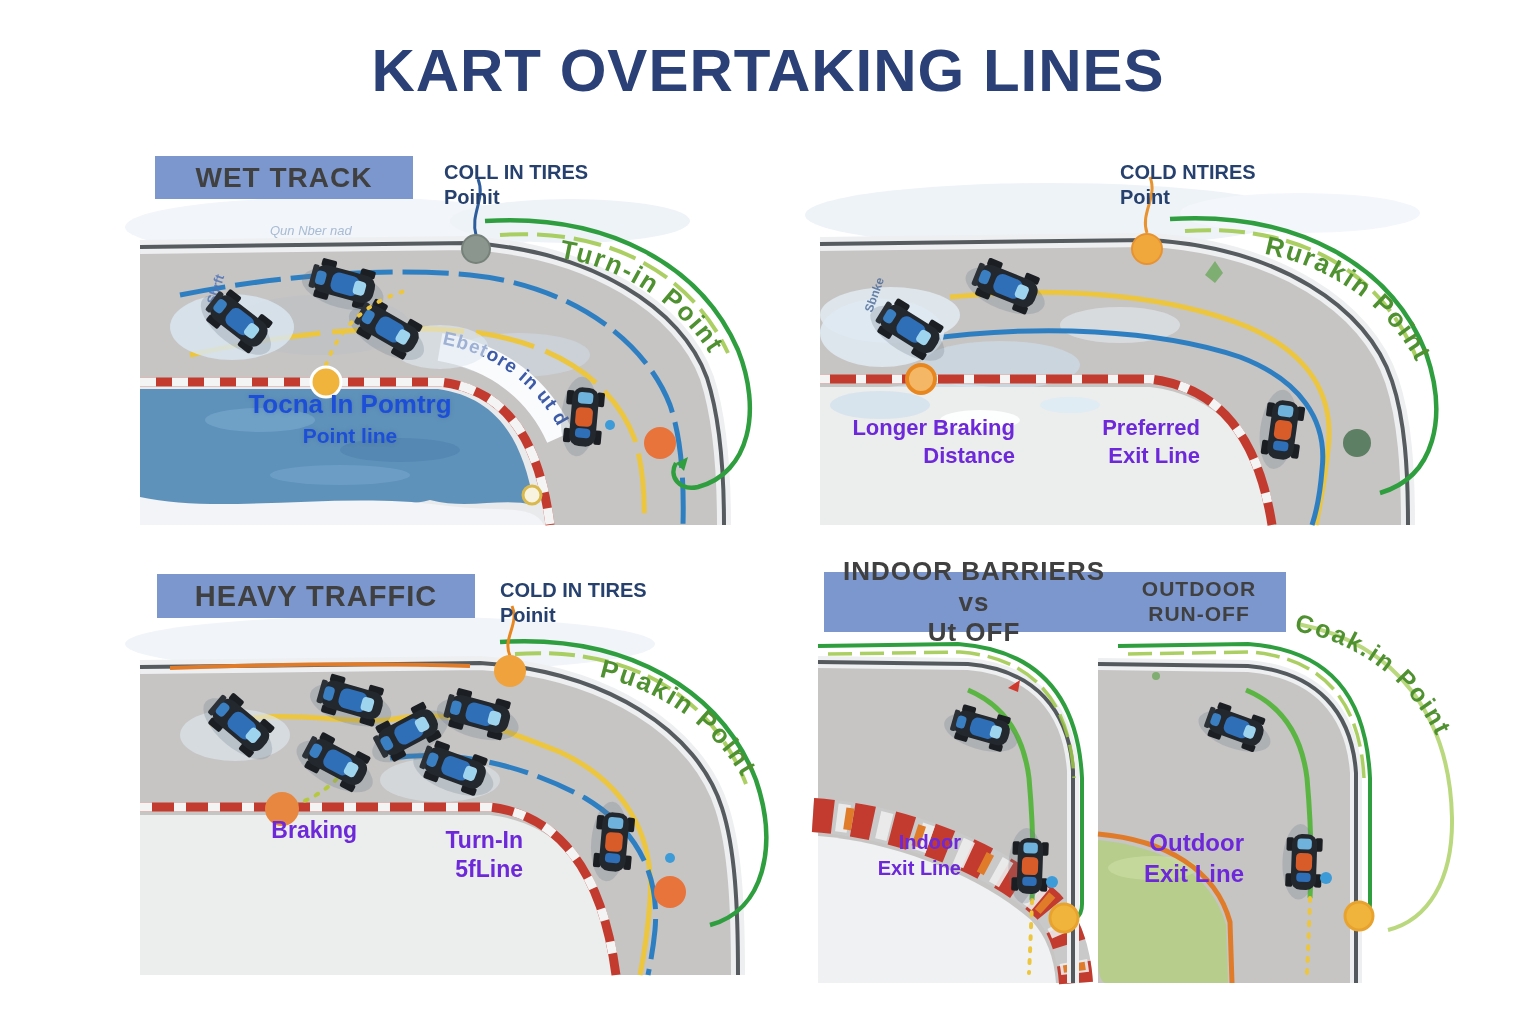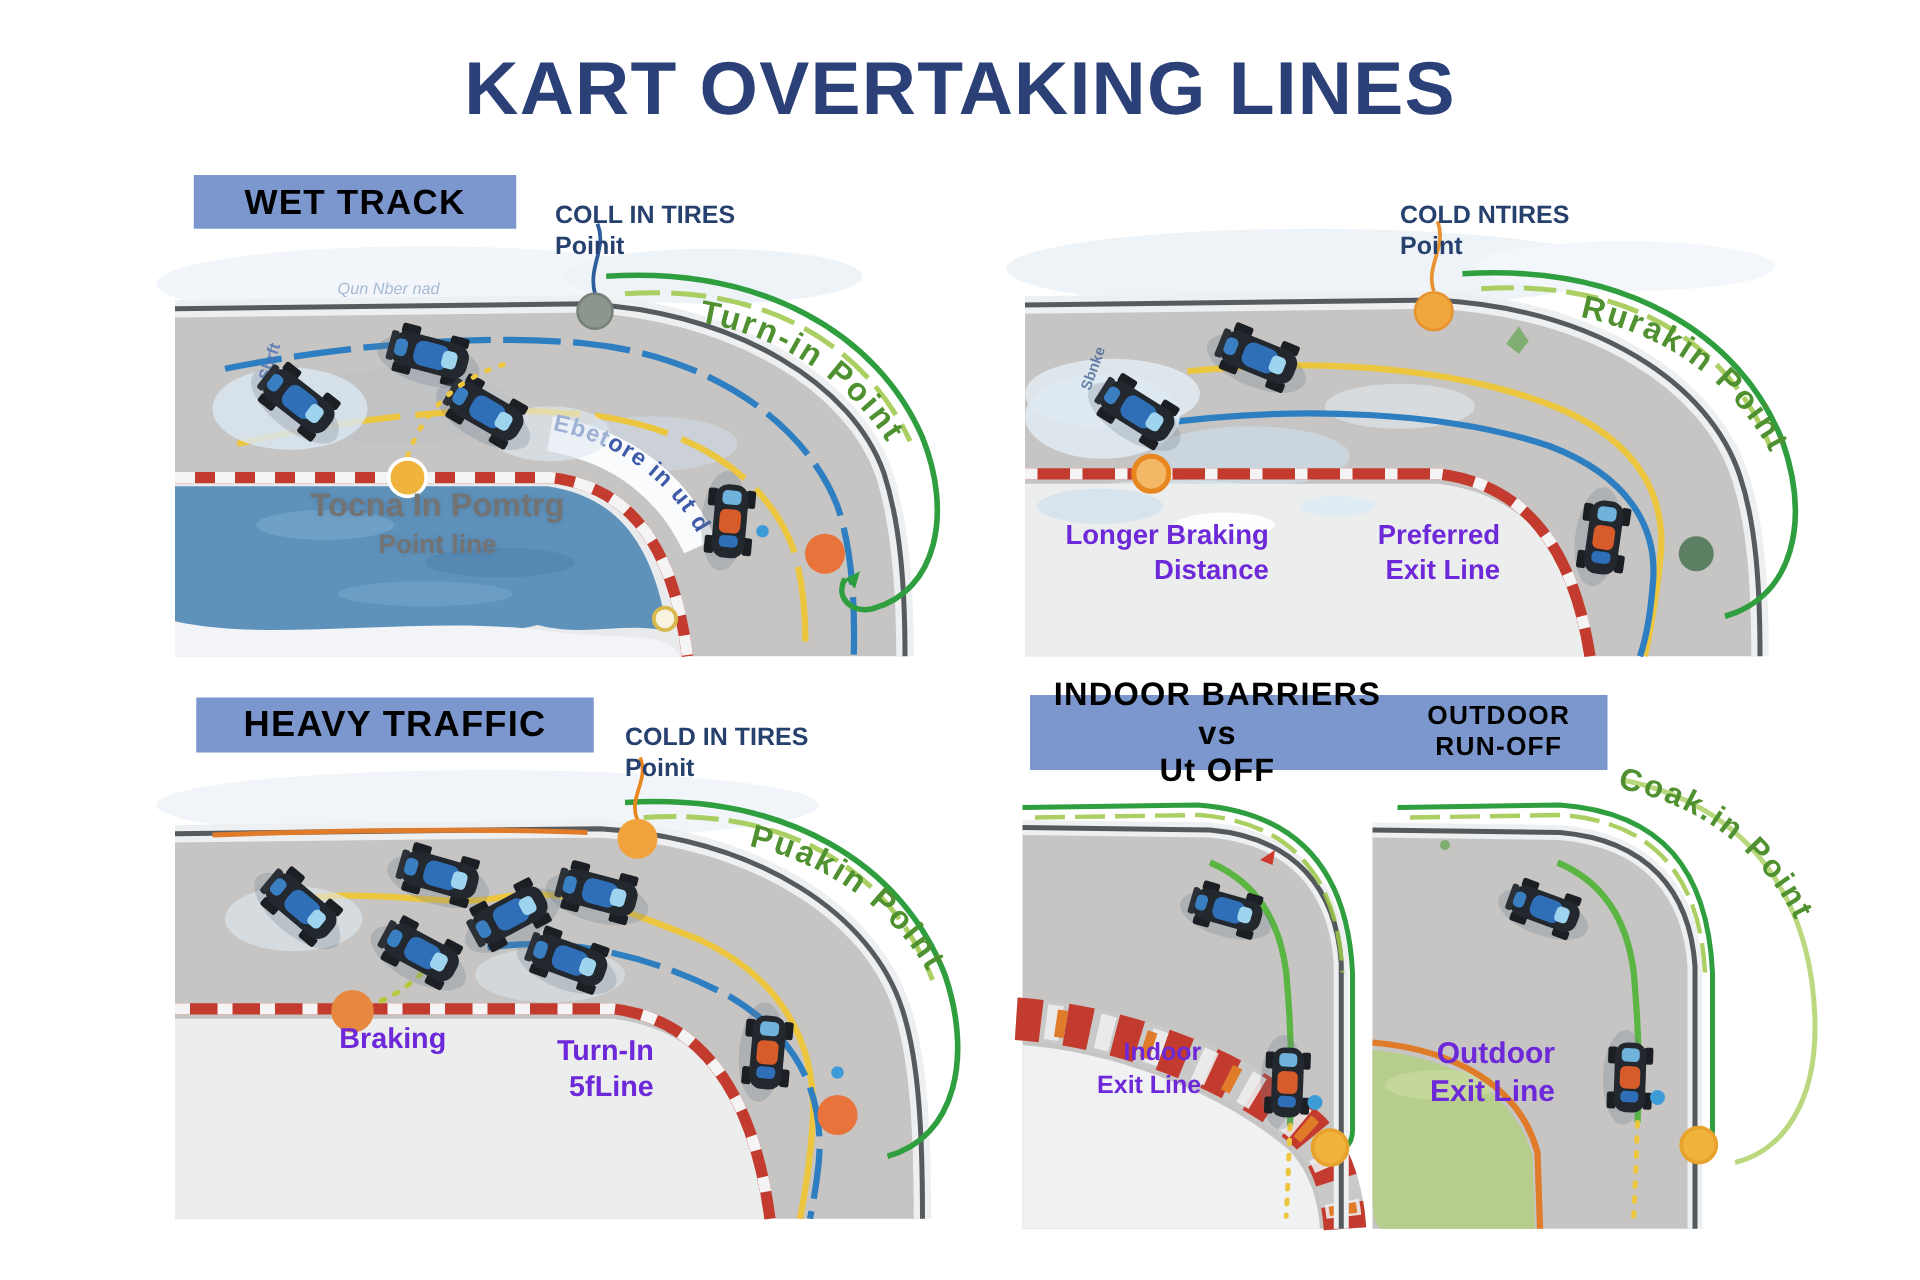--- a/index.html
+++ b/index.html
@@ -1,26 +1,26 @@
 <!DOCTYPE html>
 <html><head>
 <meta charset="utf-8">
 <style>
   html,body{margin:0;padding:0;background:#fff;}
   .page{position:relative;width:1536px;height:1024px;background:#ffffff;overflow:hidden;
         font-family:"Liberation Sans",sans-serif;border-radius:29px;}
   .abs{position:absolute;}
   .title{top:36px;left:0;width:1536px;text-align:center;font-size:60px;font-weight:800;
          color:#2A4076;letter-spacing:1px;}
-  .hdr{background:#7C97CD;color:#000000;font-weight:bold;display:flex;flex-direction:column;
+  .hdr{background:#7C97CD;color:#404040;font-weight:bold;display:flex;flex-direction:column;
        justify-content:center;align-items:center;text-align:center;line-height:1.18;
-       letter-spacing:1px;}
+       letter-spacing:1px;margin-top:16px;}
   .pt-label{color:#27416F;font-weight:bold;font-size:20px;line-height:1.25;}
   .body-label{color:#6d28d9;font-weight:bold;text-align:right;line-height:1.28;}
-  .water-label{color:#737373;font-weight:bold;text-align:center;line-height:1.3;
+  .water-label{color:#1d4ed8;font-weight:bold;text-align:center;line-height:1.3;
                text-shadow:0 0 4px rgba(60,90,120,.35);}
   svg{overflow:visible;}
 </style>
 </head>
 <body>
 
 <div class="page">
 
   <svg class="abs" width="0" height="0" style="left:0;top:0" xmlns="http://www.w3.org/2000/svg" xmlns:xlink="http://www.w3.org/1999/xlink">
     <defs>

